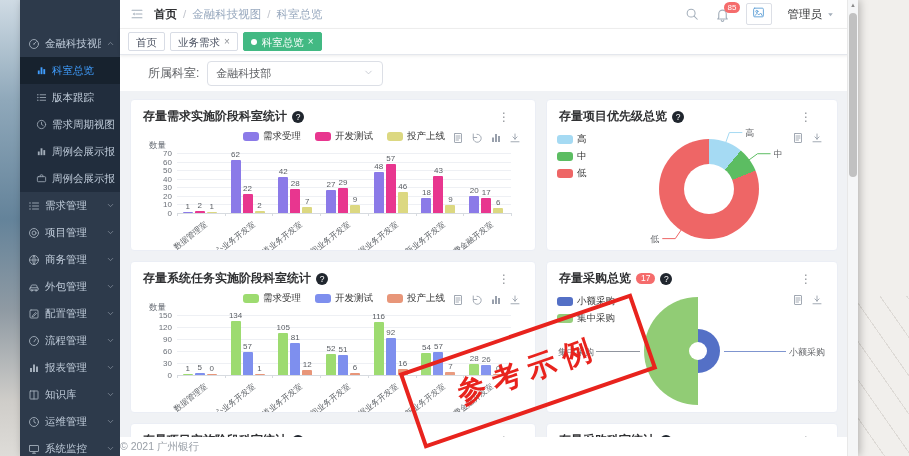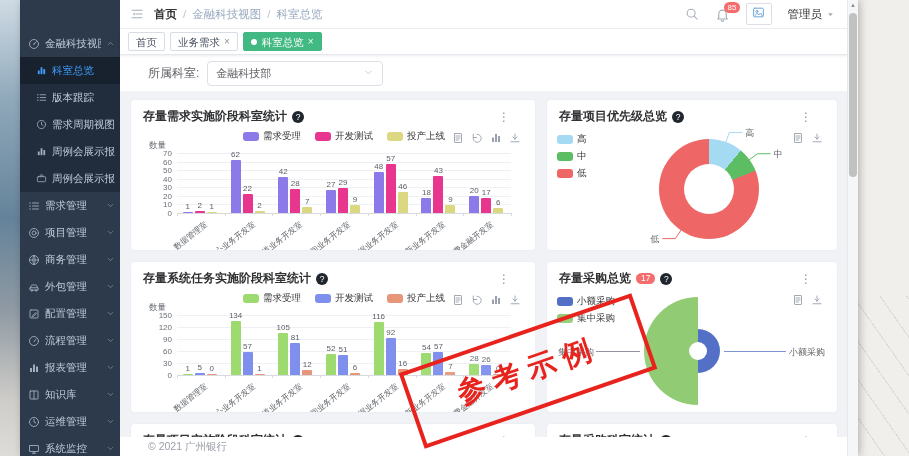--- a/index.html
+++ b/index.html
@@ -76,21 +76,21 @@
   .xlab{position:absolute;font-size:8px;color:#5f6368;width:88px;text-align:right;
         transform-origin:100% 0;transform:rotate(-38deg);white-space:nowrap;}
   .xtick{position:absolute;width:1px;height:3px;background:#d7dbe0;}
   .donut{position:absolute;border-radius:50%;}
   .donut-hole{position:absolute;border-radius:50%;background:#fff;}
   .halfL{position:absolute;}
   .halfR{position:absolute;}
   .pie-lbl{position:absolute;font-size:9px;color:#606266;white-space:nowrap;}
   .pline{position:absolute;height:1px;}
   .footer{position:absolute;left:0;right:0;bottom:0;height:19px;background:#fff;z-index:6;
-          font-size:10.5px;color:#9aa0a8;line-height:19px;padding-left:28px;}
+          font-size:10.5px;color:#9aa0a8;line-height:19px;padding-left:0;}
   .stamp{position:absolute;left:285px;top:331px;width:238px;height:72px;border:4px solid #e8231d;
          transform:rotate(-19deg);display:flex;align-items:center;justify-content:center;z-index:20;
          color:#e8231d;font-size:29px;font-weight:bold;letter-spacing:8px;background:rgba(255,255,255,.06);}
   .scrollbar{position:absolute;right:0;top:0;bottom:0;width:10px;background:#f5f6f7;z-index:9;border-left:1px solid #e8e8e8;}
   .sb-up{position:absolute;top:2px;left:0;width:10px;text-align:center;font-size:6px;color:#8a8a8a;}
   .sb-thumb{position:absolute;top:13px;left:1px;width:8px;height:164px;background:#c1c1c1;border-radius:4px;cursor:pointer;}
 </style>
 </head>
 <body>
 

